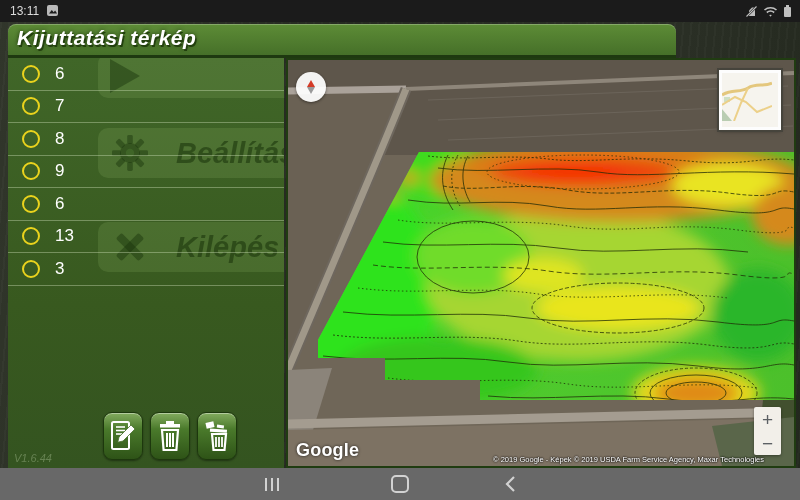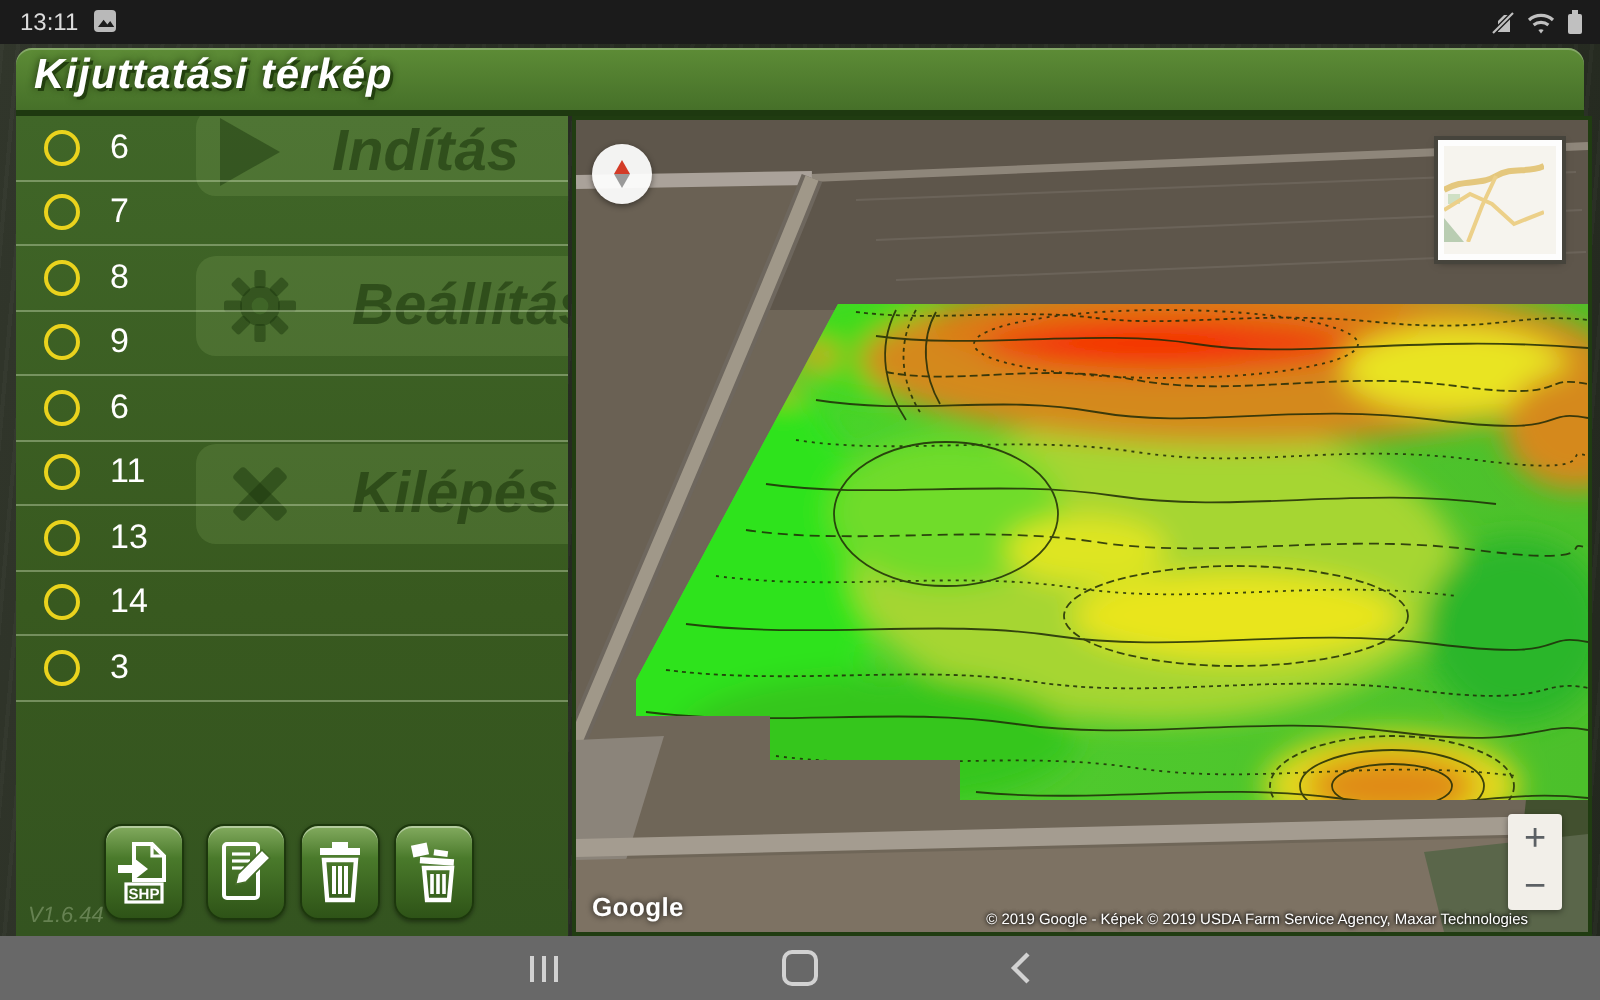--- a/index.html
+++ b/index.html
@@ -12,21 +12,21 @@
   .status-left{display:flex;align-items:flex-start;gap:7px;padding-left:10px;}
   .status-right{position:absolute;right:8px;top:0;height:22px;display:flex;align-items:center;gap:5px;}
 
   
   .app{position:absolute;left:0;top:22px;width:800px;height:446px;
     background:linear-gradient(100deg,#31362b 0%,#252a20 40%,#2b3026 75%,#23281e 100%);}
   .app::before{content:"";position:absolute;inset:0;
     background:repeating-linear-gradient(95deg,rgba(255,255,255,0.025) 0 2px,transparent 2px 8px);}
 
   
-  .header{position:absolute;left:8px;top:2px;width:784px;height:31px;
+  .header{position:absolute;left:8px;top:2px;width:668px;height:31px;
     background:linear-gradient(#5d8c36,#467029);border-radius:8px 8px 0 0;
     border-bottom:3px solid #1e3910;box-shadow:inset 0 1px 0 rgba(255,255,255,.25);text-align:right;}
   .header .title{position:absolute;left:9px;top:2px;font-size:21px;font-weight:bold;font-style:italic;
     color:#fff;letter-spacing:.5px;text-shadow:1.5px 1.5px 0 #223f0e, 0 0 4px #1c320c;}
 
   
   .left-panel{position:absolute;left:8px;top:36px;width:276px;height:410px;overflow:hidden;
     background:linear-gradient(#406628 0%,#38591f 60%,#345420 100%);}
 
   .ghost-btn{position:absolute;left:90px;width:240px;border-radius:10px;
@@ -71,21 +71,21 @@
     border-left:4px solid transparent;border-right:4px solid transparent;border-top:7px solid #9a9a9a;}
 
   .minimap{position:absolute;right:13px;top:10px;width:56px;height:54px;background:#f6f4ee;
     border:3px solid #fdfdfd;box-shadow:0 0 0 2px #46443c, 0 1px 4px rgba(0,0,0,.5);}
 
   .zoom-ctrl{position:absolute;right:13px;bottom:11px;width:27px;height:48px;background:#f2efe9;
     border-radius:2px;box-shadow:0 1px 3px rgba(0,0,0,.4);display:flex;flex-direction:column;}
   .zoom-btn{flex:1;display:flex;align-items:center;justify-content:center;font-size:19px;
     color:#5c6064;cursor:pointer;line-height:1;}
 
-  .google-logo{position:absolute;left:8px;bottom:5px;color:#fff;font-size:13px;font-weight:bold;
+  .google-logo{position:absolute;left:8px;bottom:5px;color:#fff;font-size:18px;font-weight:bold;
     letter-spacing:.2px;text-shadow:0 0 3px rgba(0,0,0,.8);}
   .attribution{position:absolute;right:30px;bottom:2px;color:#fff;font-size:7.5px;
     text-shadow:0 0 2px #000, 0 0 2px #000;white-space:nowrap;}
 
   
   .nav-bar{position:absolute;left:0;bottom:0;width:800px;height:32px;background:#686868;}
   .nav-item{position:absolute;top:0;height:32px;display:flex;align-items:center;justify-content:center;cursor:pointer;}
   .nav-recents{left:252px;width:40px;gap:3.5px;}
   .nav-recents span{display:block;width:2.5px;height:13px;background:#d2d2d2;}
   .nav-home{left:382px;width:36px;}
@@ -126,21 +126,20 @@
   <div class="app">
 
     <div class="header">
       <div class="title">Kijuttatási térkép</div>
     </div>
 
     <div class="left-panel">
 
       <div class="ghost-btn gb1">
         <span class="ghost-play"></span>
-        <span class="g-label">Indítás</span>
       </div>
       <div class="ghost-btn gb2">
         <svg width="40" height="40" viewBox="0 0 40 40">
           <g fill="rgba(24,50,10,0.45)">
             <circle cx="20" cy="20" r="10"></circle>
             <g>
               <rect x="17.2" y="2" width="5.6" height="9" rx="1.4"></rect>
               <rect x="17.2" y="2" width="5.6" height="9" rx="1.4" transform="rotate(45 20 20)"></rect>
               <rect x="17.2" y="2" width="5.6" height="9" rx="1.4" transform="rotate(90 20 20)"></rect>
               <rect x="17.2" y="2" width="5.6" height="9" rx="1.4" transform="rotate(135 20 20)"></rect>
@@ -180,45 +179,28 @@
         <div class="rate-row">
             <span class="radio"></span>
             <span class="rate-label">9</span>
           </div>
         <div class="rate-row">
             <span class="radio"></span>
             <span class="rate-label">6</span>
           </div>
         <div class="rate-row">
             <span class="radio"></span>
-            <span class="rate-label">11</span>
-          </div>
-        <div class="rate-row">
-            <span class="radio"></span>
             <span class="rate-label">13</span>
           </div>
         <div class="rate-row">
             <span class="radio"></span>
-            <span class="rate-label">14</span>
-          </div>
-        <div class="rate-row">
-            <span class="radio"></span>
             <span class="rate-label">3</span>
           </div>
       </div>
 
-      <div class="tool-btn tb1">
-        <svg width="28" height="32" viewBox="0 0 28 32">
-          <path d="M9,2 h9 l6,6 v12 h-15 z" fill="none" stroke="#fff" stroke-width="2"></path>
-          <path d="M18,2 v6 h6" fill="none" stroke="#fff" stroke-width="1.6"></path>
-          <path d="M1,12.5 h8 v-3.5 l7,5.5 -7,5.5 v-3.5 h-8 z" fill="#fff"></path>
-          <rect x="5" y="22" width="18" height="9" fill="none" stroke="#fff" stroke-width="1.6"></rect>
-          <text x="14" y="29.4" font-size="7.5" font-weight="bold" fill="#fff" text-anchor="middle">SHP</text>
-        </svg>
-      </div>
       <div class="tool-btn tb2">
         <svg width="28" height="32" viewBox="0 0 28 32">
           <rect x="3" y="2" width="17" height="27" rx="1.5" fill="none" stroke="#fff" stroke-width="2"></rect>
           <line x1="7" y1="7" x2="16" y2="7" stroke="#fff" stroke-width="1.6"></line>
           <line x1="7" y1="10.5" x2="16" y2="10.5" stroke="#fff" stroke-width="1.6"></line>
           <line x1="7" y1="14" x2="13" y2="14" stroke="#fff" stroke-width="1.6"></line>
           <path d="M22,5 l4,4 -12,12 -5.2,1.2 1.2,-5.2 z" fill="#fff" stroke="#466f29" stroke-width="0.8"></path>
         </svg>
       </div>
       <div class="tool-btn tb3">

